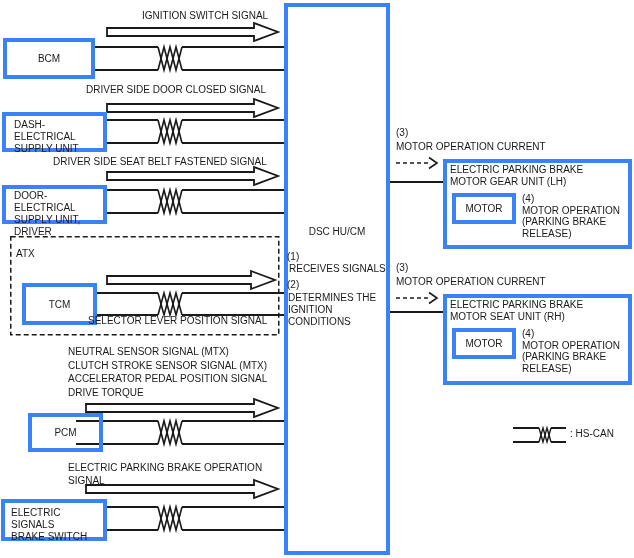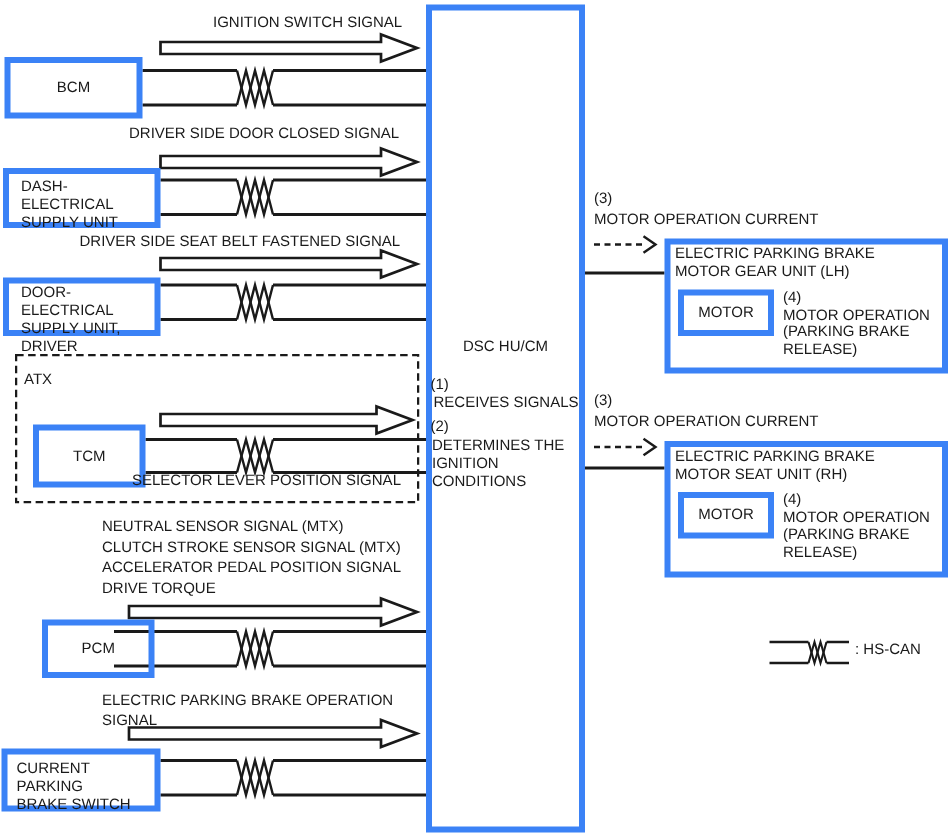--- a/index.html
+++ b/index.html
@@ -125,21 +125,21 @@
 
   <div class="box flexc" style="left:22px;top:283px;width:75px;height:42px;">
     <span>TCM</span>
   </div>
 
   <div class="box flexc" style="left:1px;top:413px;width:75px;height:39px;margin-left:27px;">
     <span>PCM</span>
   </div>
 
   <div class="box padbox" style="left:1px;top:499px;width:106px;height:42px;padding:4px 0 0 6px;">
-    <div>CURRENT PARKING</div>
+    <div>ELECTRIC SIGNALS</div>
     <div>BRAKE SWITCH</div>
   </div>
 
   <div class="box" style="left:284px;top:3px;width:106px;height:552px;"></div>
   <div class="lbl ctr" style="left:284px;top:226px;width:106px;">DSC HU/CM</div>
   <div class="lbl" style="left:287px;top:251px;">(1)</div>
   <div class="lbl" style="left:289px;top:263px;">RECEIVES SIGNALS</div>
   <div class="lbl" style="left:287px;top:279px;">(2)</div>
   <div class="lines" style="left:288px;top:292px;line-height:12px;">
     <div>DETERMINES THE</div>

